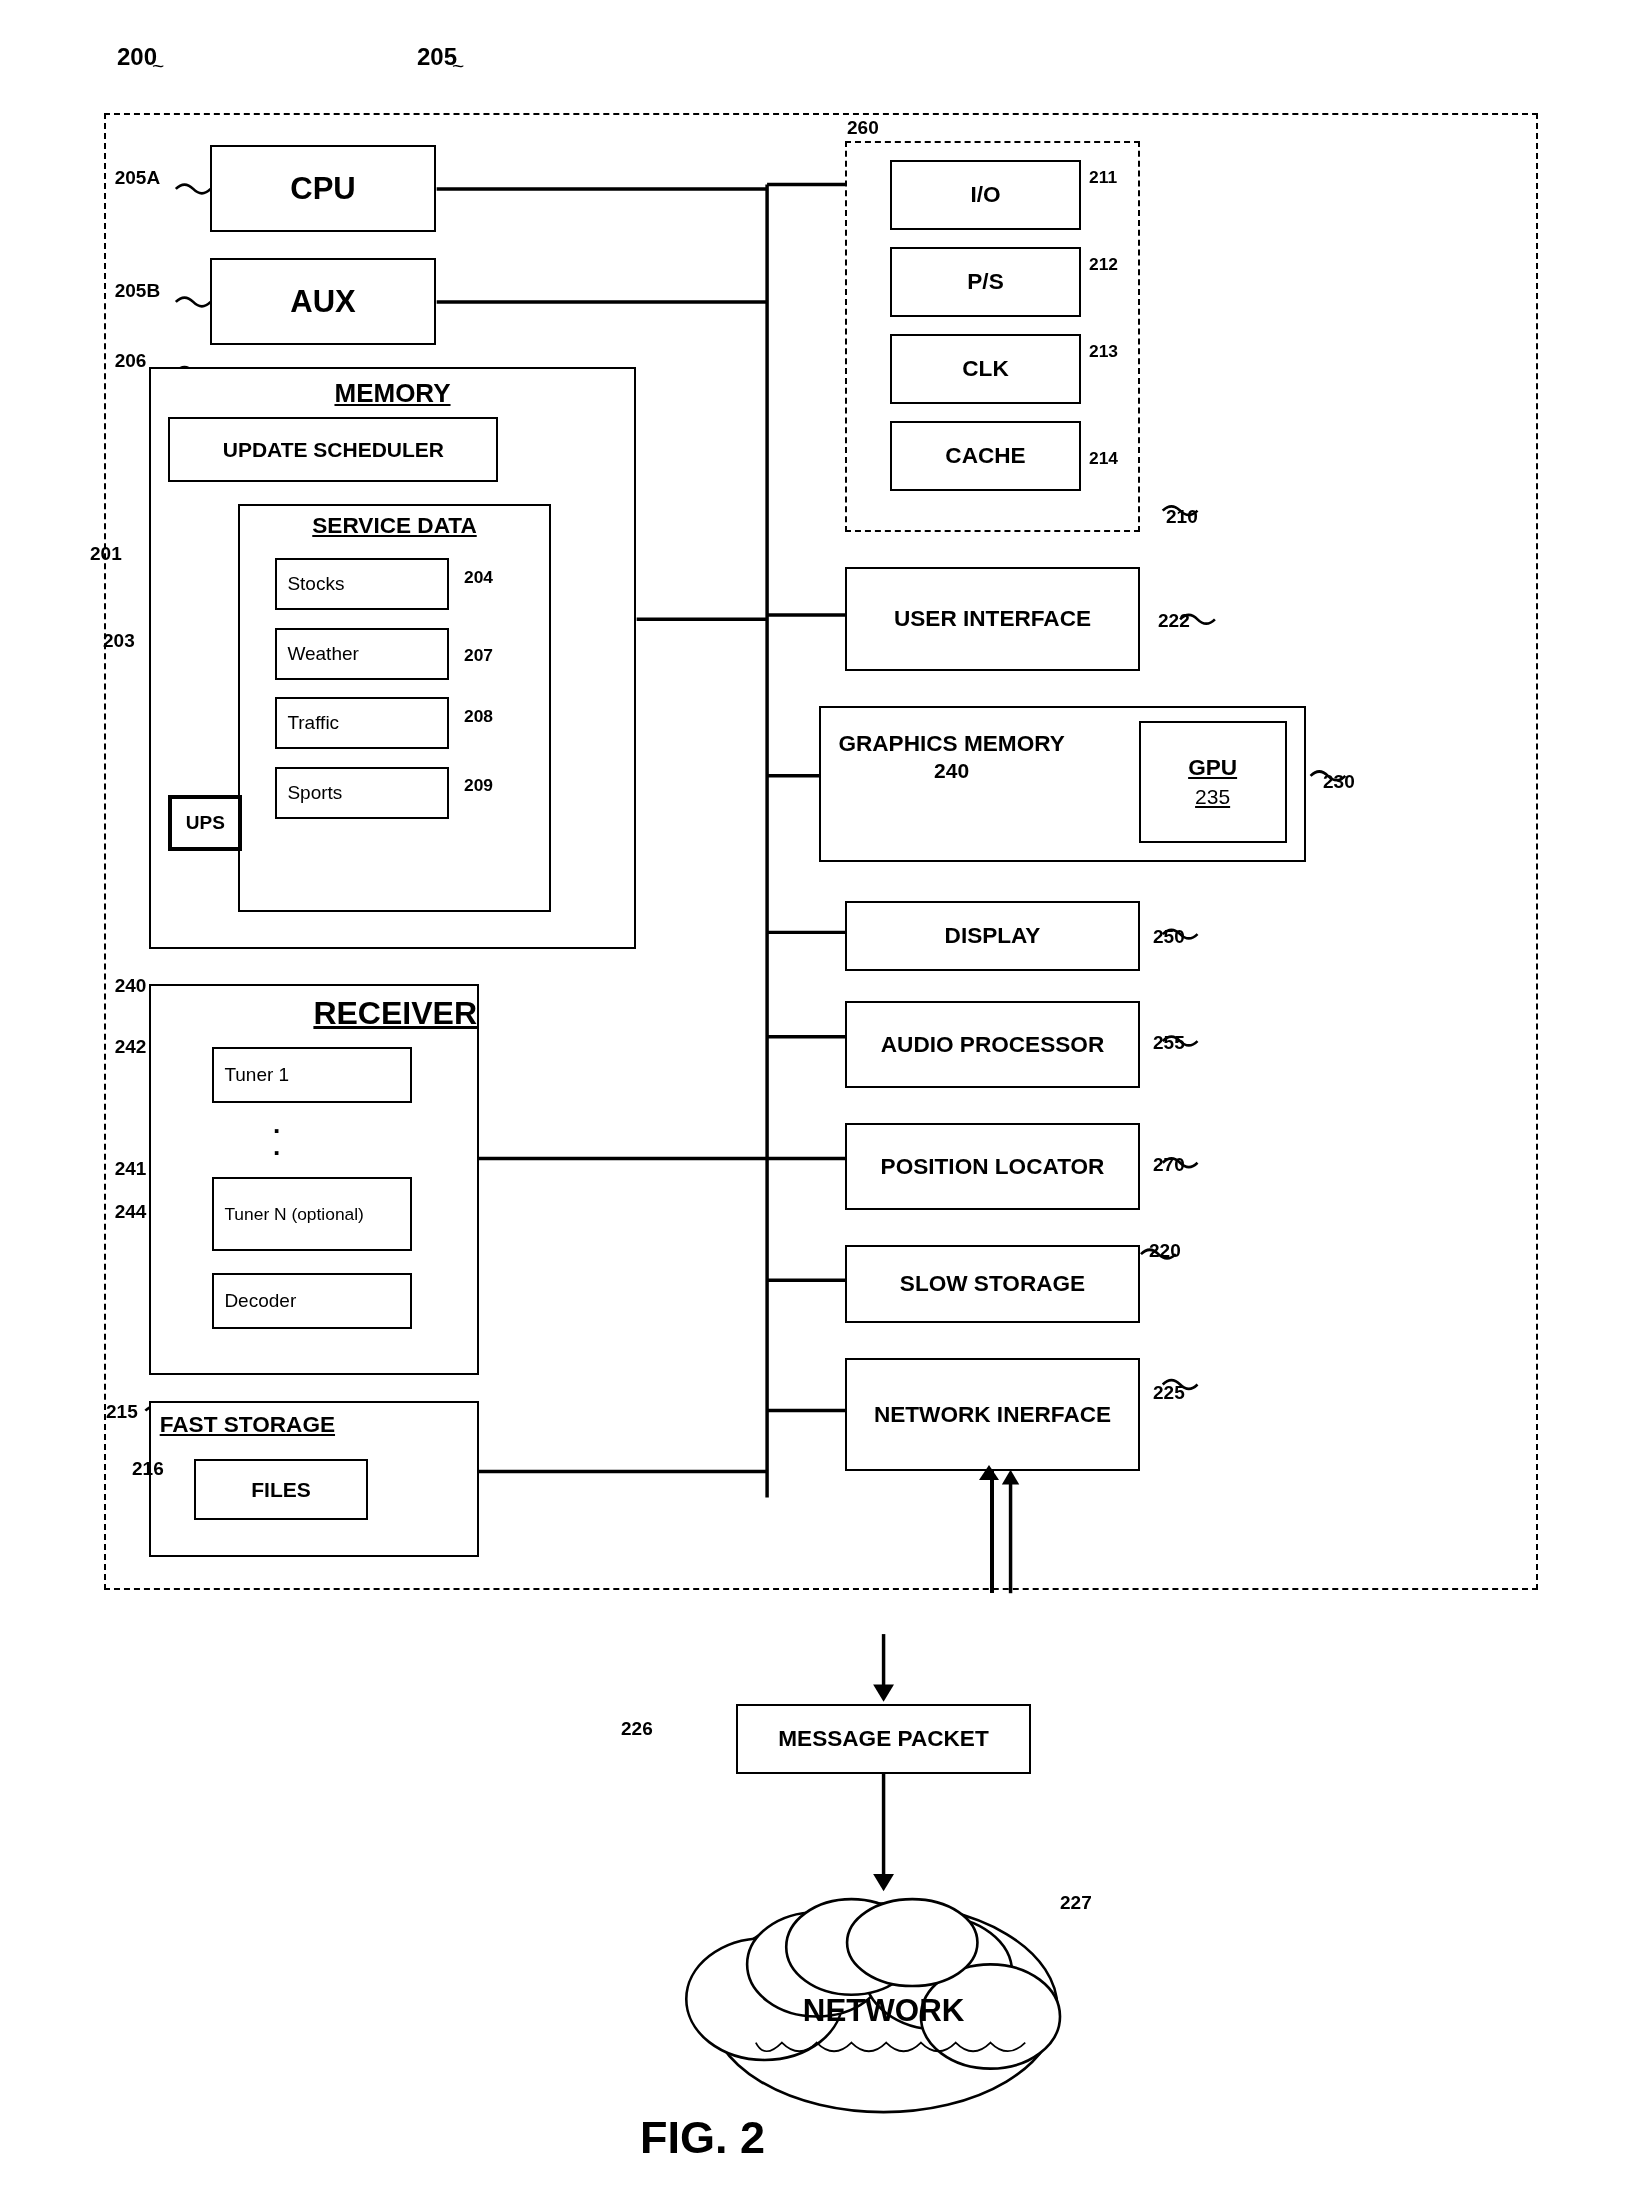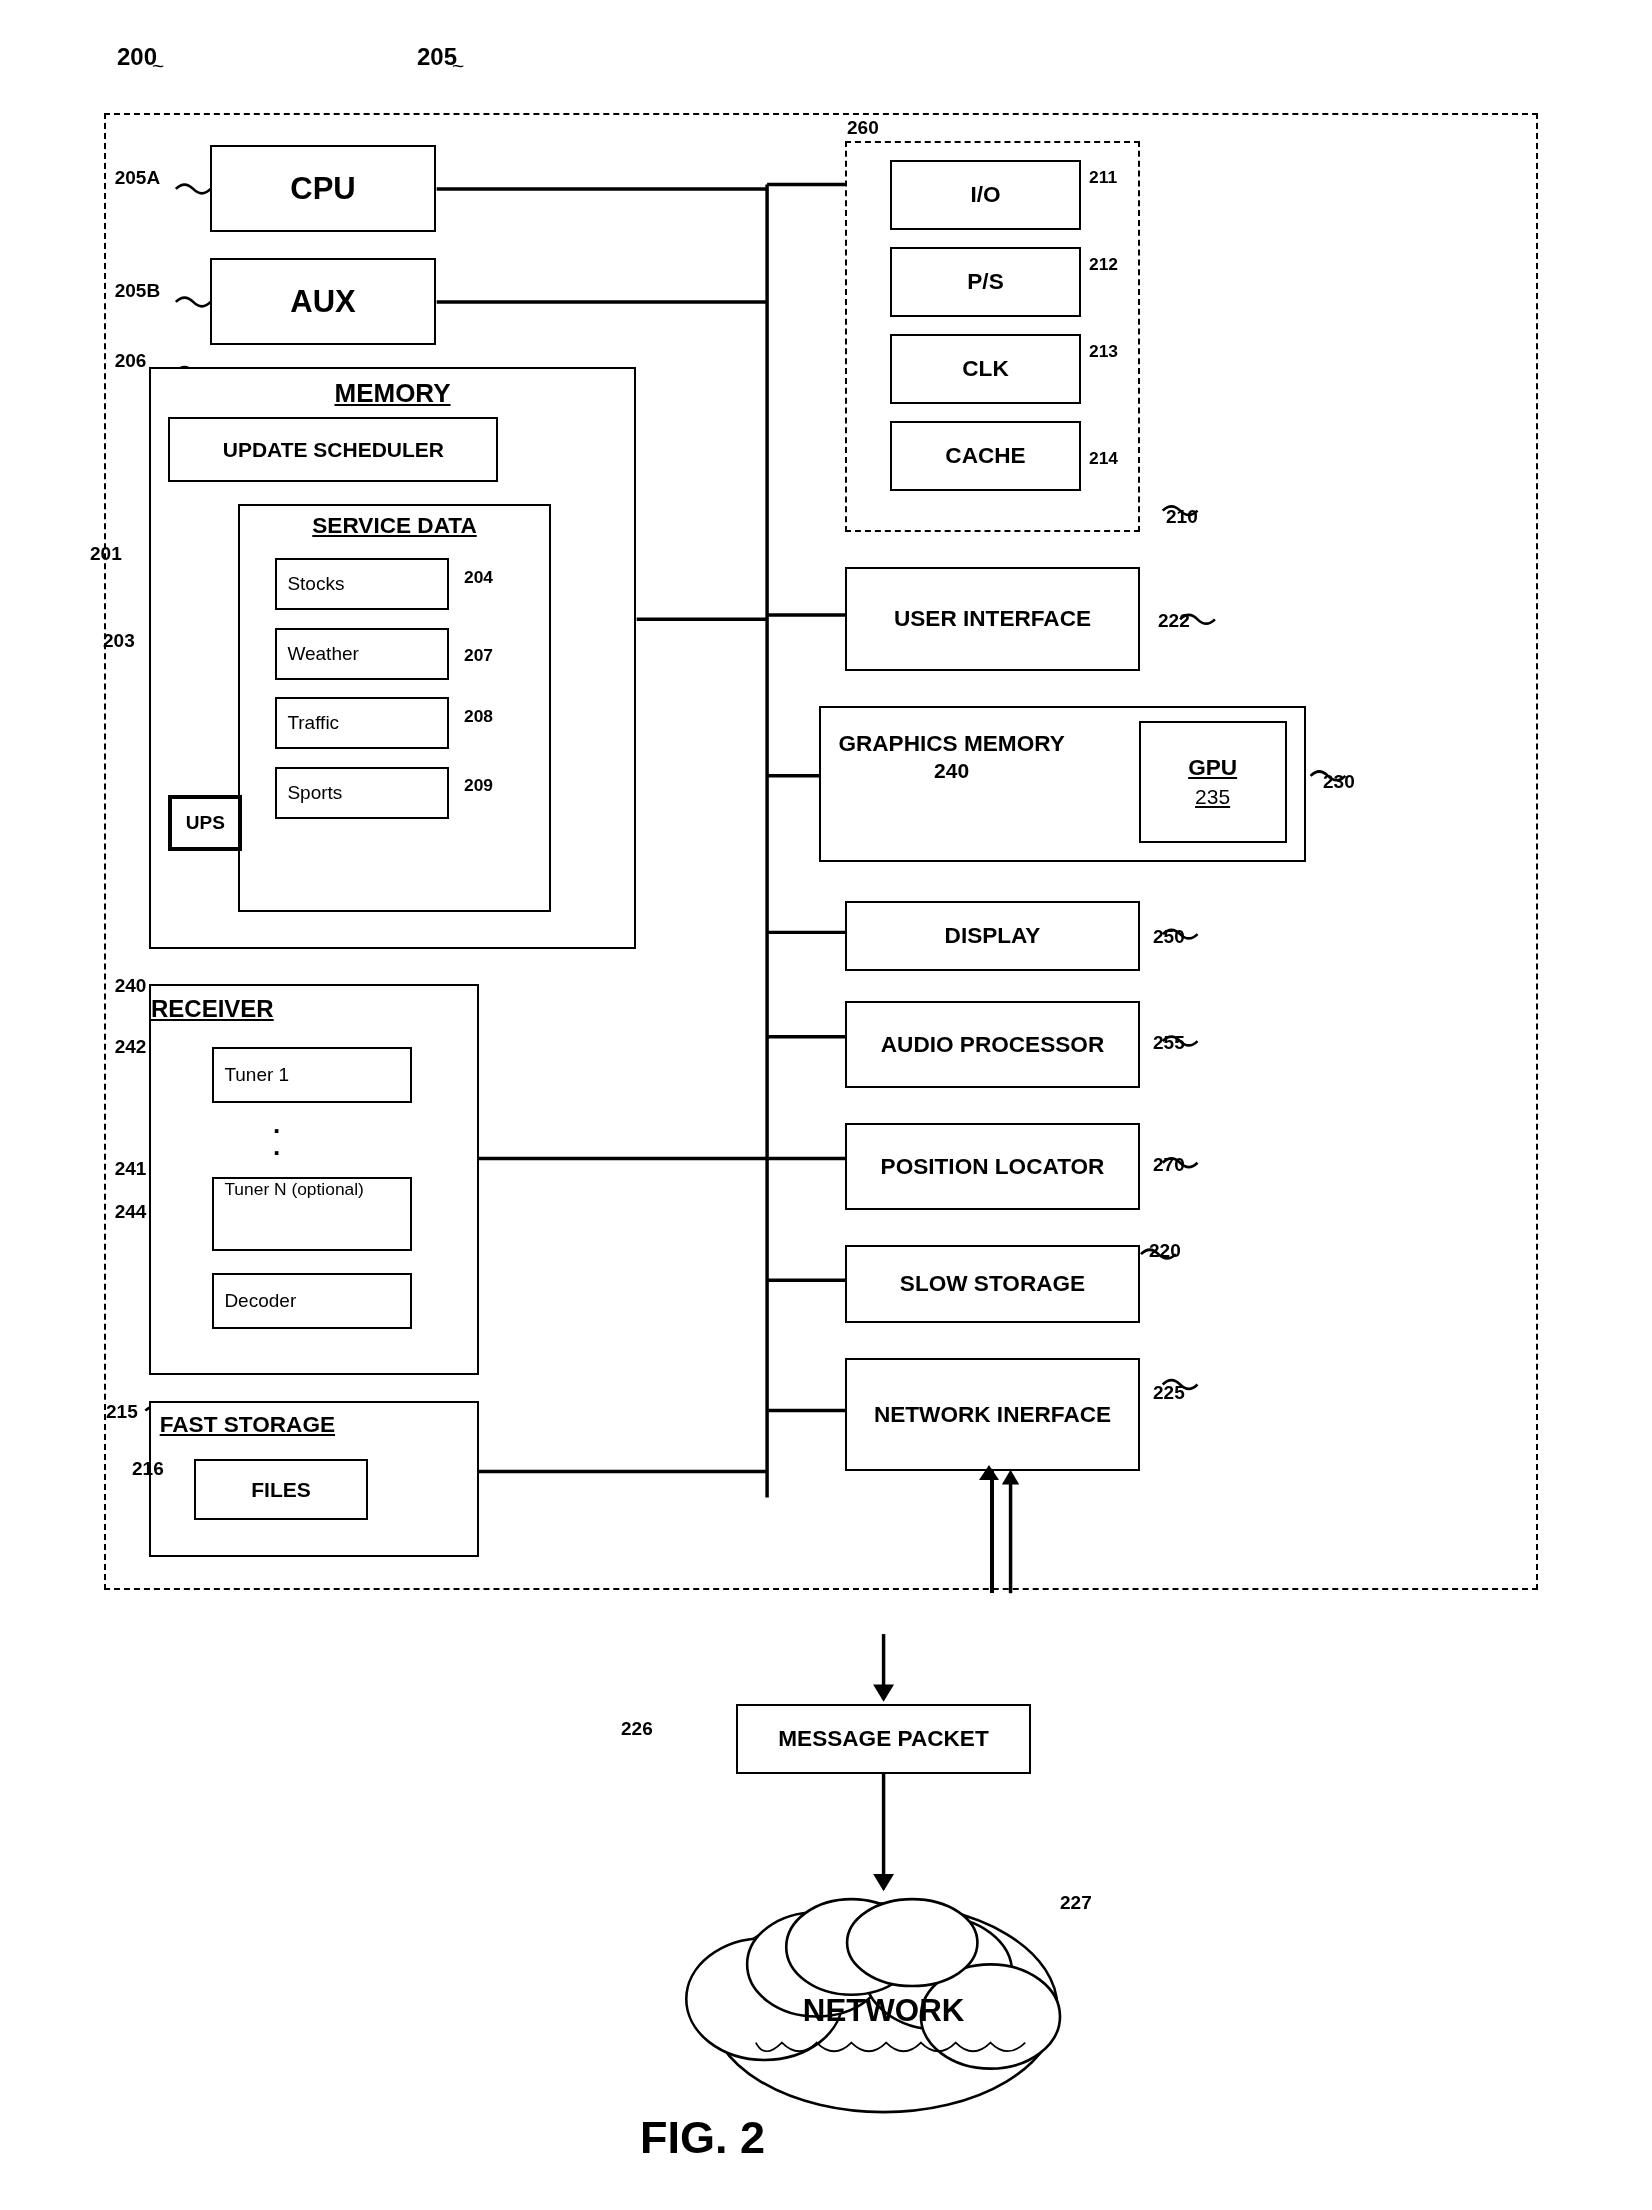--- a/index.html
+++ b/index.html
@@ -217,30 +217,30 @@
       </div>
 
       <div style="position:absolute; right:17.4px; top:13px; width:148px; height:122px; border:2.6px solid #000; background:#fff; display:flex; flex-direction:column; align-items:center; justify-content:center;">
         <span style="font-size:22.6px; font-weight:bold; text-decoration:underline;">GPU</span>
         <span style="font-size:21px; text-decoration:underline; margin-top:4.3px;">235</span>
       </div>
     </div>
     <div style="position:absolute; top:656px; left:1217px; font-size:19px; font-weight:bold;">230</div>
 
     <div style="position:absolute; top:869px; left:43px; width:330px; height:391px; border:2.6px solid #000; background:#fff;">
-      <div style="text-align:left; font-size:24px; font-weight:bold; padding-top:8.7px; text-decoration:underline;">RECEIVER</div>
+      <div style="text-align:right; font-size:32px; font-weight:bold; padding-top:8.7px; text-decoration:underline;padding-left:17px;">RECEIVER</div>
 
       <div style="position:absolute; top:61px; left:61px; width:200px; height:56px; border:2.6px solid #000; background:#fff; display:flex; align-items:center; padding-left:10.4px;">
         <span style="font-size:19px;">Tuner 1</span>
       </div>
 
       <div style="position:absolute; top:130px; left:122px; font-size:26px; font-weight:bold;">·</div>
       <div style="position:absolute; top:152px; left:122px; font-size:26px; font-weight:bold;">·</div>
 
-      <div style="position:absolute; top:191px; left:61px; width:200px; height:74px; border:2.6px solid #000; background:#fff; display:flex; padding-left:10.4px;">
+      <div style="position:absolute; top:191px; left:61px; width:200px; height:74px; border:2.6px solid #000; background:#fff; display:flex; align-items:center; padding-left:10.4px;">
         <span style="font-size:17.4px;">Tuner N (optional)</span>
       </div>
 
       <div style="position:absolute; top:287px; left:61px; width:200px; height:56px; border:2.6px solid #000; background:#fff; display:flex; align-items:center; padding-left:10.4px;">
         <span style="font-size:19px;">Decoder</span>
       </div>
     </div>
 
     <div style="position:absolute; top:860px; left:8.7px; font-size:19px; font-weight:bold;">240</div>
     <div style="position:absolute; top:921px; left:8.7px; font-size:19px; font-weight:bold;">242</div>

